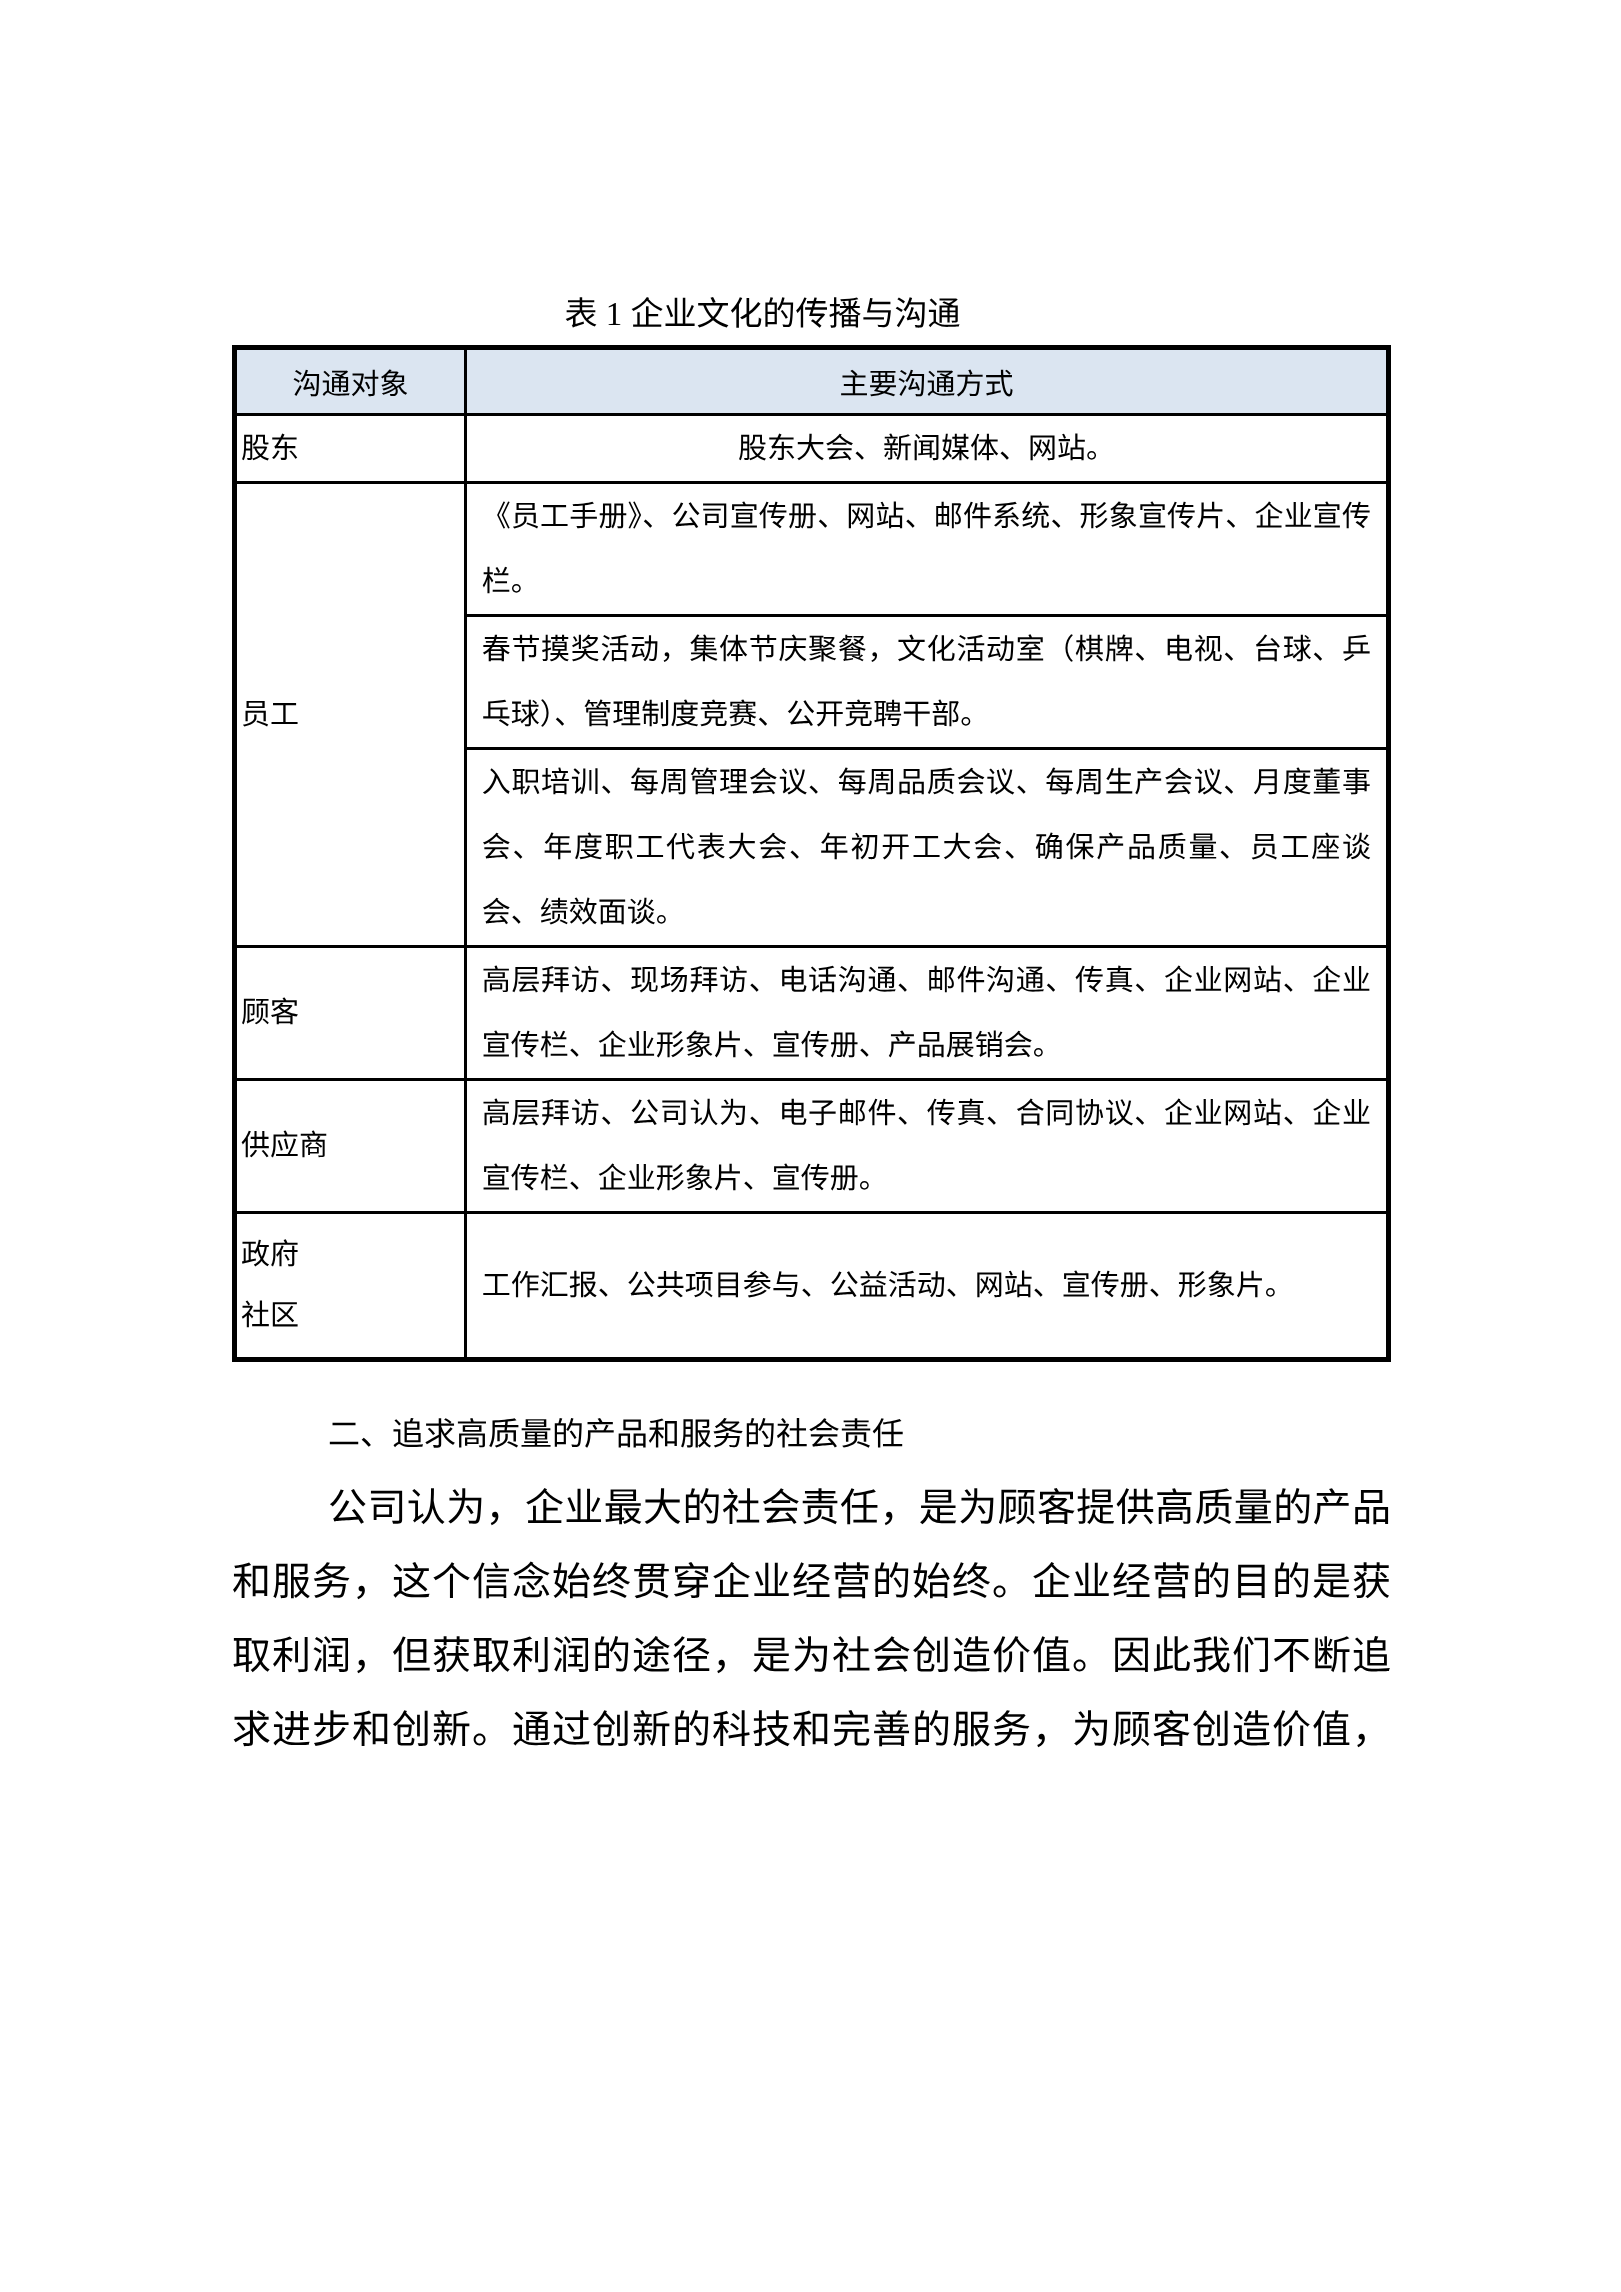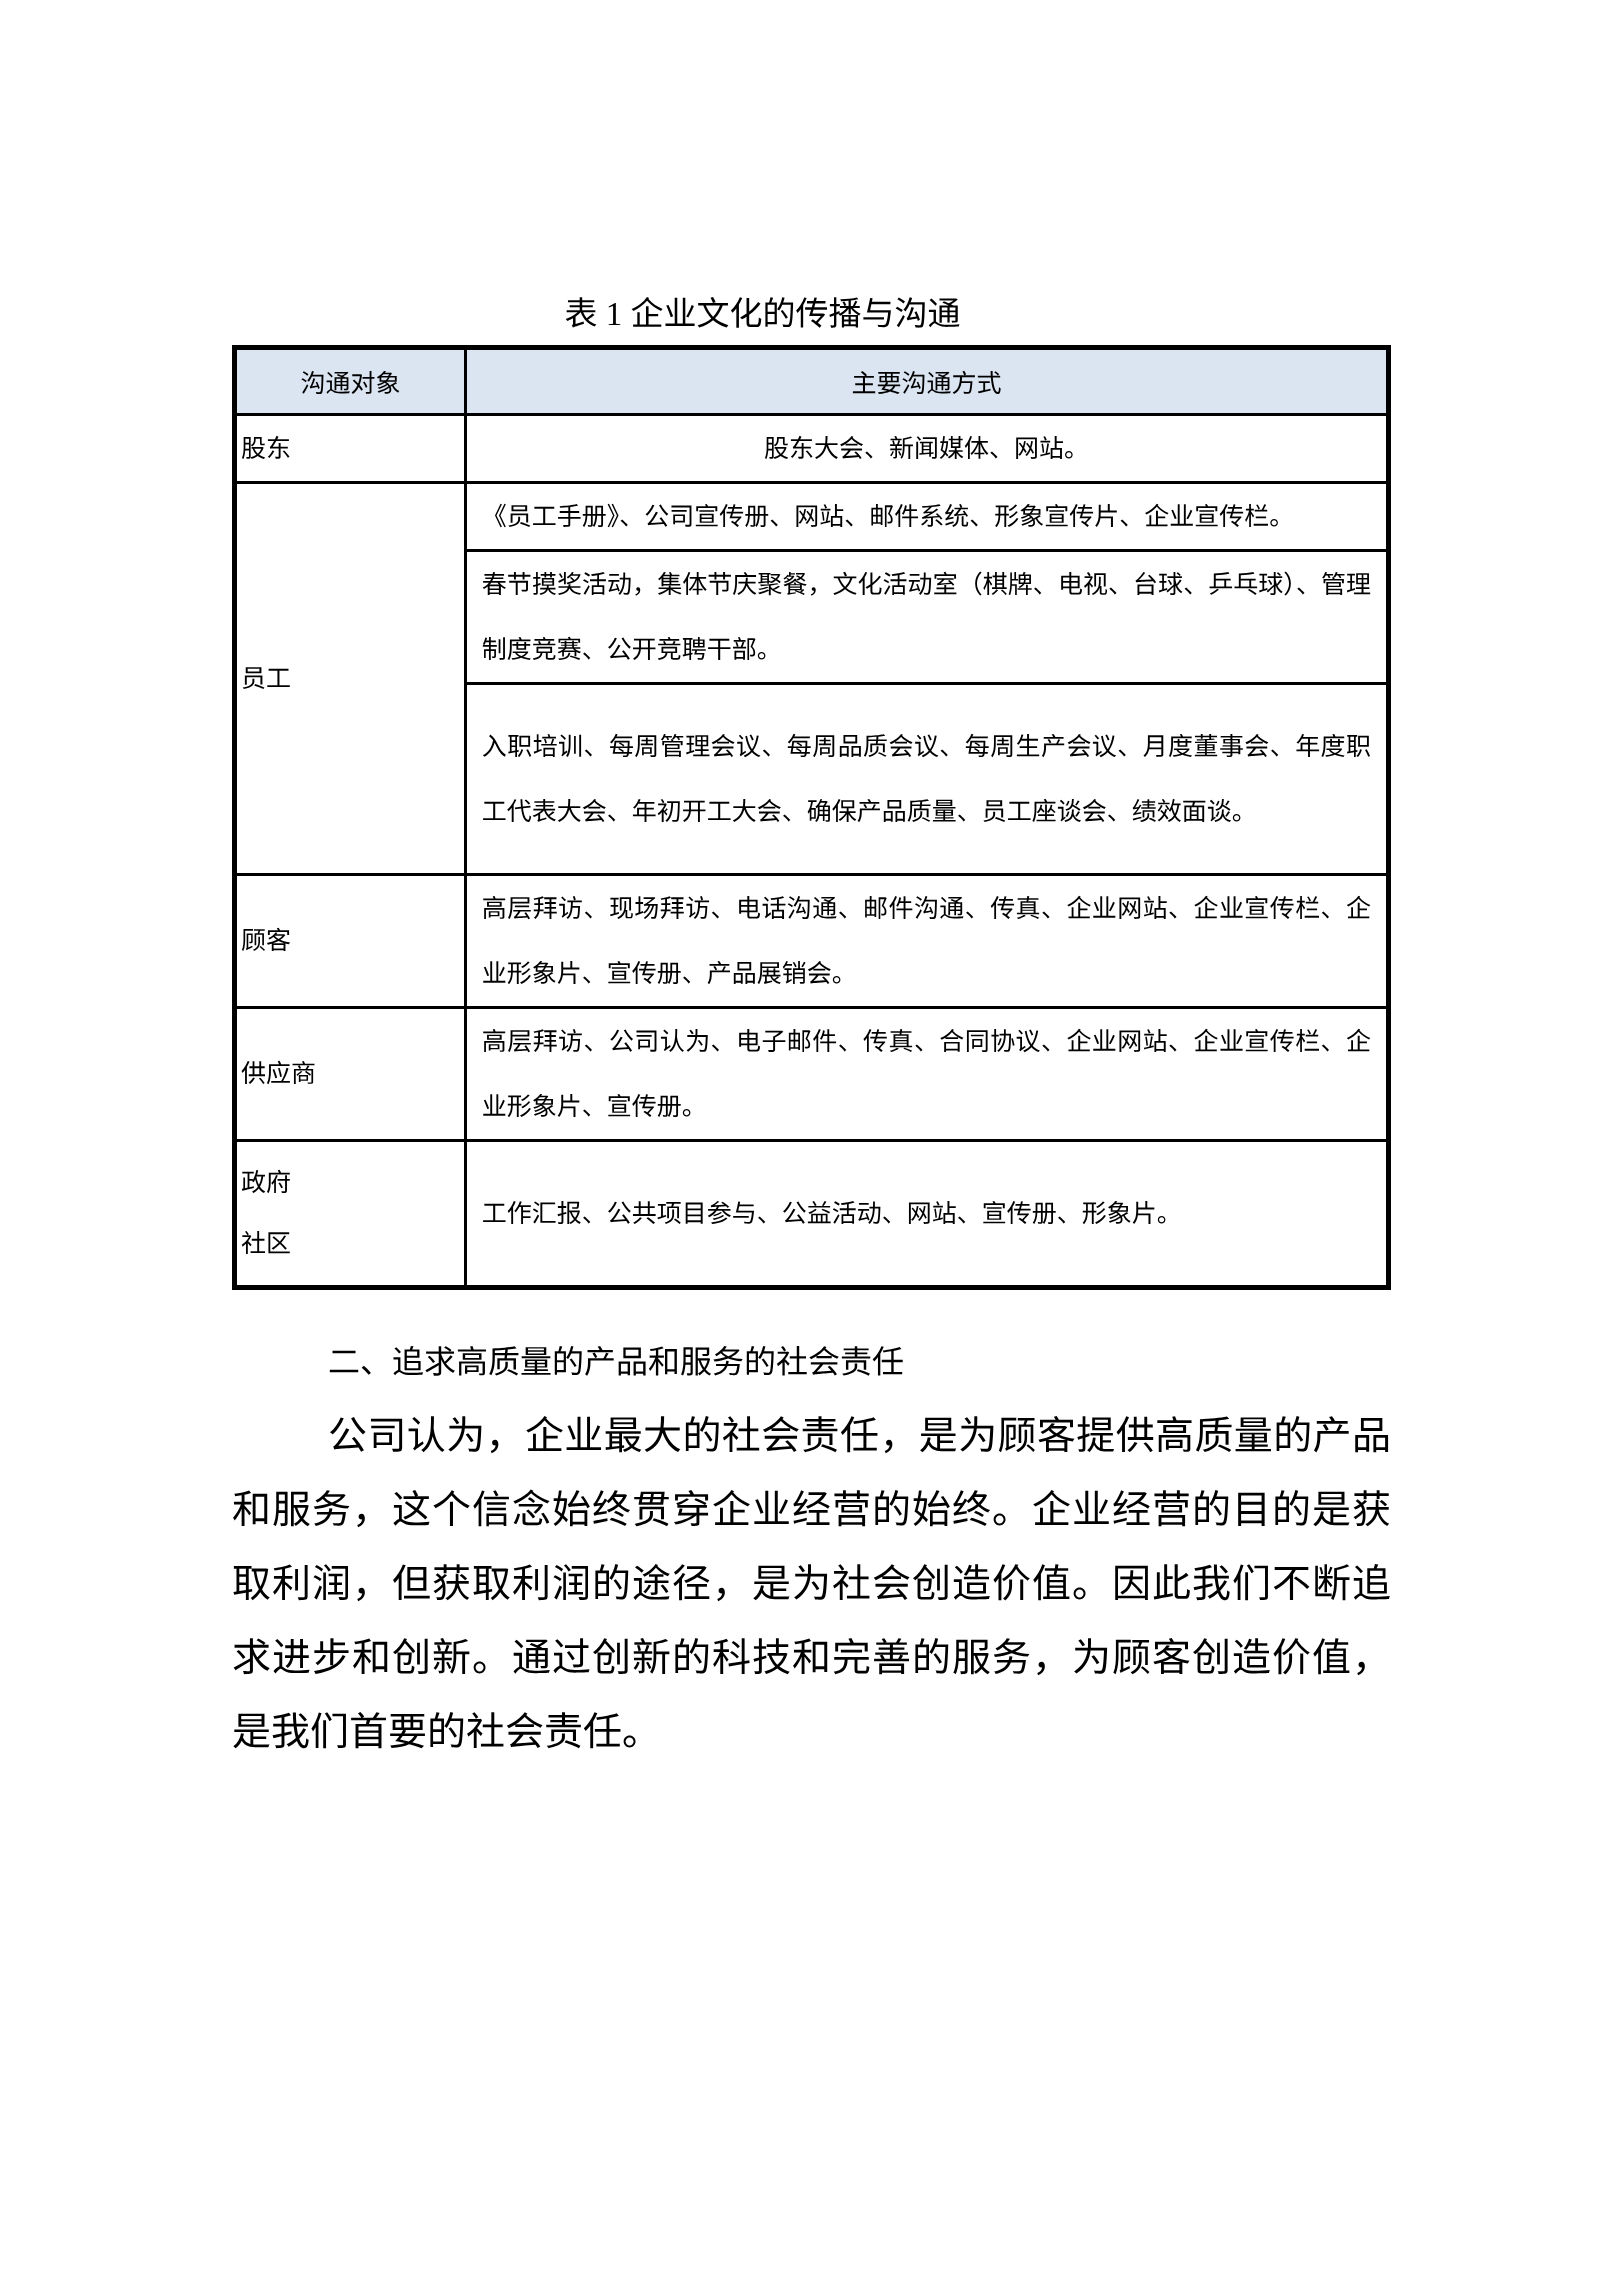--- a/index.html
+++ b/index.html
@@ -37,21 +37,21 @@
     border-collapse: collapse;
     table-layout: fixed;
     border: 5.9px solid var(--border-color, #000000);
   }
   table.comm-table col.c1 { width: 20%; }
   table.comm-table col.c2 { width: 80%; }
   table.comm-table th,
   table.comm-table td {
     border: 3.9px solid var(--border-color, #000000);
     font-weight: normal;
-    font-size: 25px;
+    font-size: 29px;
   }
   table.comm-table th {
     background: var(--header-bg, #dbe5f1);
     height: 67px;
     text-align: center;
     vertical-align: middle;
   }
   td.tlabel {
     text-align: left;
     vertical-align: middle;

